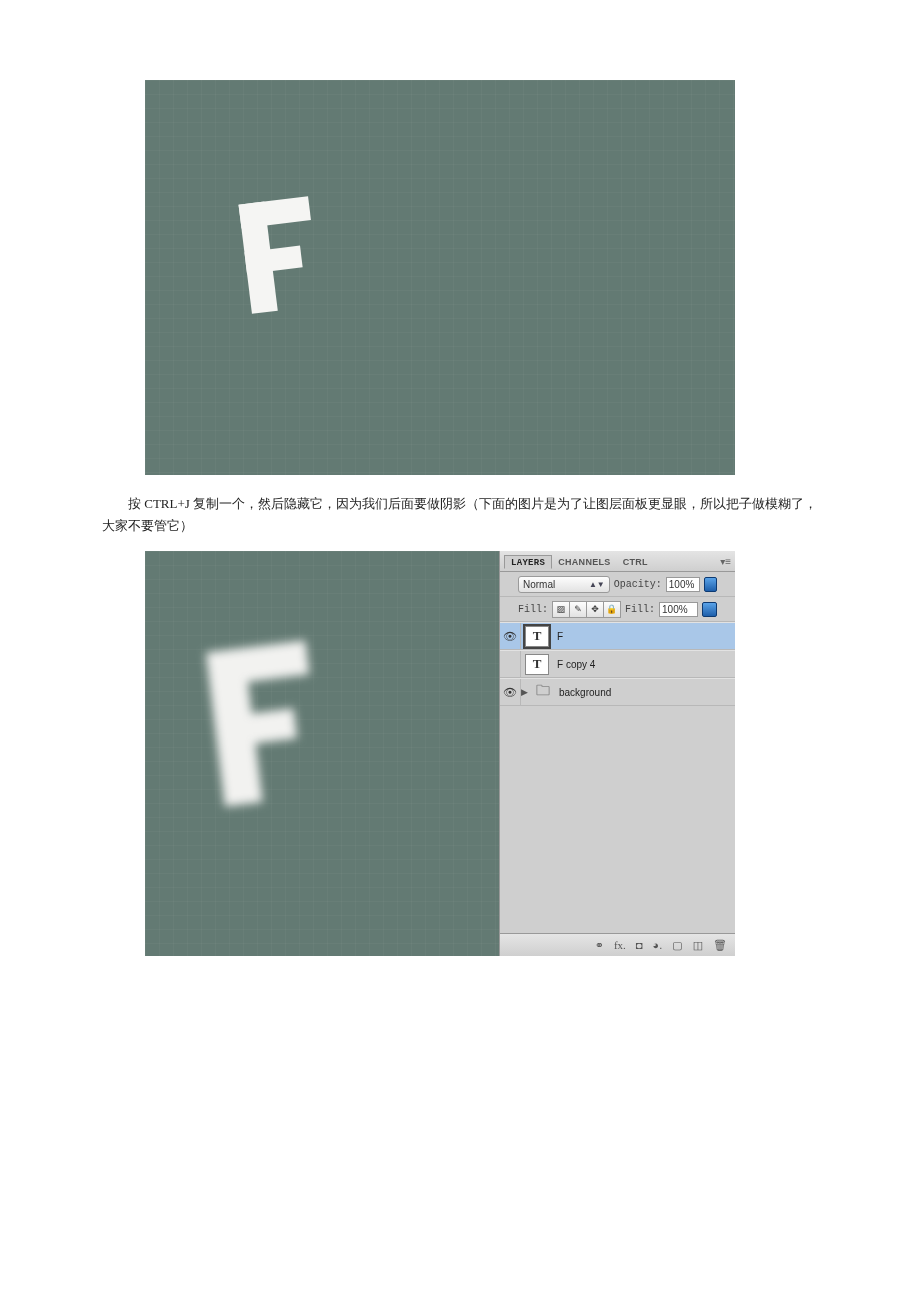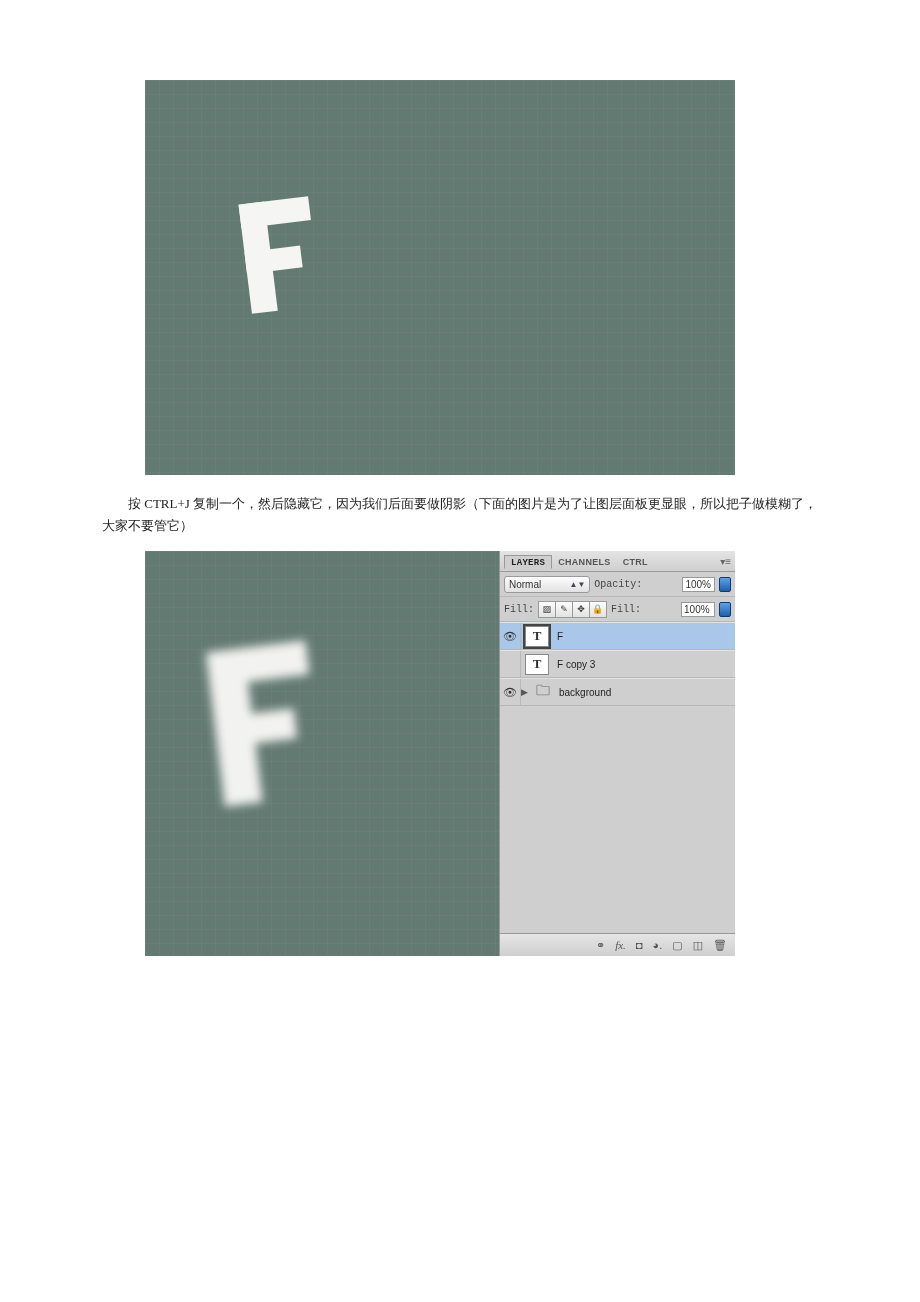--- a/index.html
+++ b/index.html
@@ -143,21 +143,21 @@
   }
   .menu-icon {
     margin-left: auto;
     font-size: 10px;
     color: #666;
   }
   .row1, .row2 {
     display: flex;
     align-items: center;
     height: 24px;
-    padding: 0 4px;
+    padding: 0 18px;
     border-bottom: 1px solid #b8b8b8;
     gap: 4px;
   }
   .dropdown {
     background: linear-gradient(#fdfdfd,#e2e2e2);
     border: 1px solid #9a9a9a;
     border-radius: 3px;
     height: 15px;
     display: flex;
     align-items: center;
@@ -169,21 +169,20 @@
   .lbl { font-size: 10px; color: #444; font-family: Liberation Mono, monospace; }
   .valbox {
     background: #fff;
     border: 1px solid #999;
     width: 34px;
     height: 13px;
     font-size: 10px;
     padding: 0 2px;
     display: flex;
     align-items: center;
-    margin-left: 36px;
   }
   .bluebtn {
     width: 13px; height: 13px;
     background: linear-gradient(#5aa3e8,#1e5fab);
     border: 1px solid #0d3a72;
     border-radius: 2px;
   }
   .lockicons {
     display: flex;
     gap: 0;
@@ -255,21 +254,21 @@
     background: linear-gradient(#e5e5e5,#cfcfcf);
     border-top: 1px solid #999;
     display: flex;
     align-items: center;
     justify-content: flex-end;
     gap: 10px;
     padding: 0 8px;
     font-size: 11px;
     color: #555;
   }
-  .bicon { font-style: italic; font-family: "Times New Roman", serif; }
+  .bicon { font-family: "Times New Roman", serif; }
 </style>
 </head>
 <body>
 
 <div class="page">
 
   <div class="canvas1">
     <div class="letterF">
       <div class="stem"></div>
       <div class="top"></div>
@@ -321,21 +320,21 @@
 
       <div class="layers">
         <div class="layer sel">
           <div class="eye">👁</div>
           <div class="thumb sel">T</div>
           <span class="layername">F</span>
         </div>
         <div class="layer">
           <div class="eye"></div>
           <div class="thumb">T</div>
-          <span class="layername">F copy 3</span>
+          <span class="layername">F copy 4</span>
         </div>
         <div class="layer">
           <div class="eye">👁</div>
           <span class="tri">▶</span>
           <div class="thumb folder">🗀</div>
           <span class="layername">background</span>
         </div>
       </div>
 
       <div class="bottombar">

